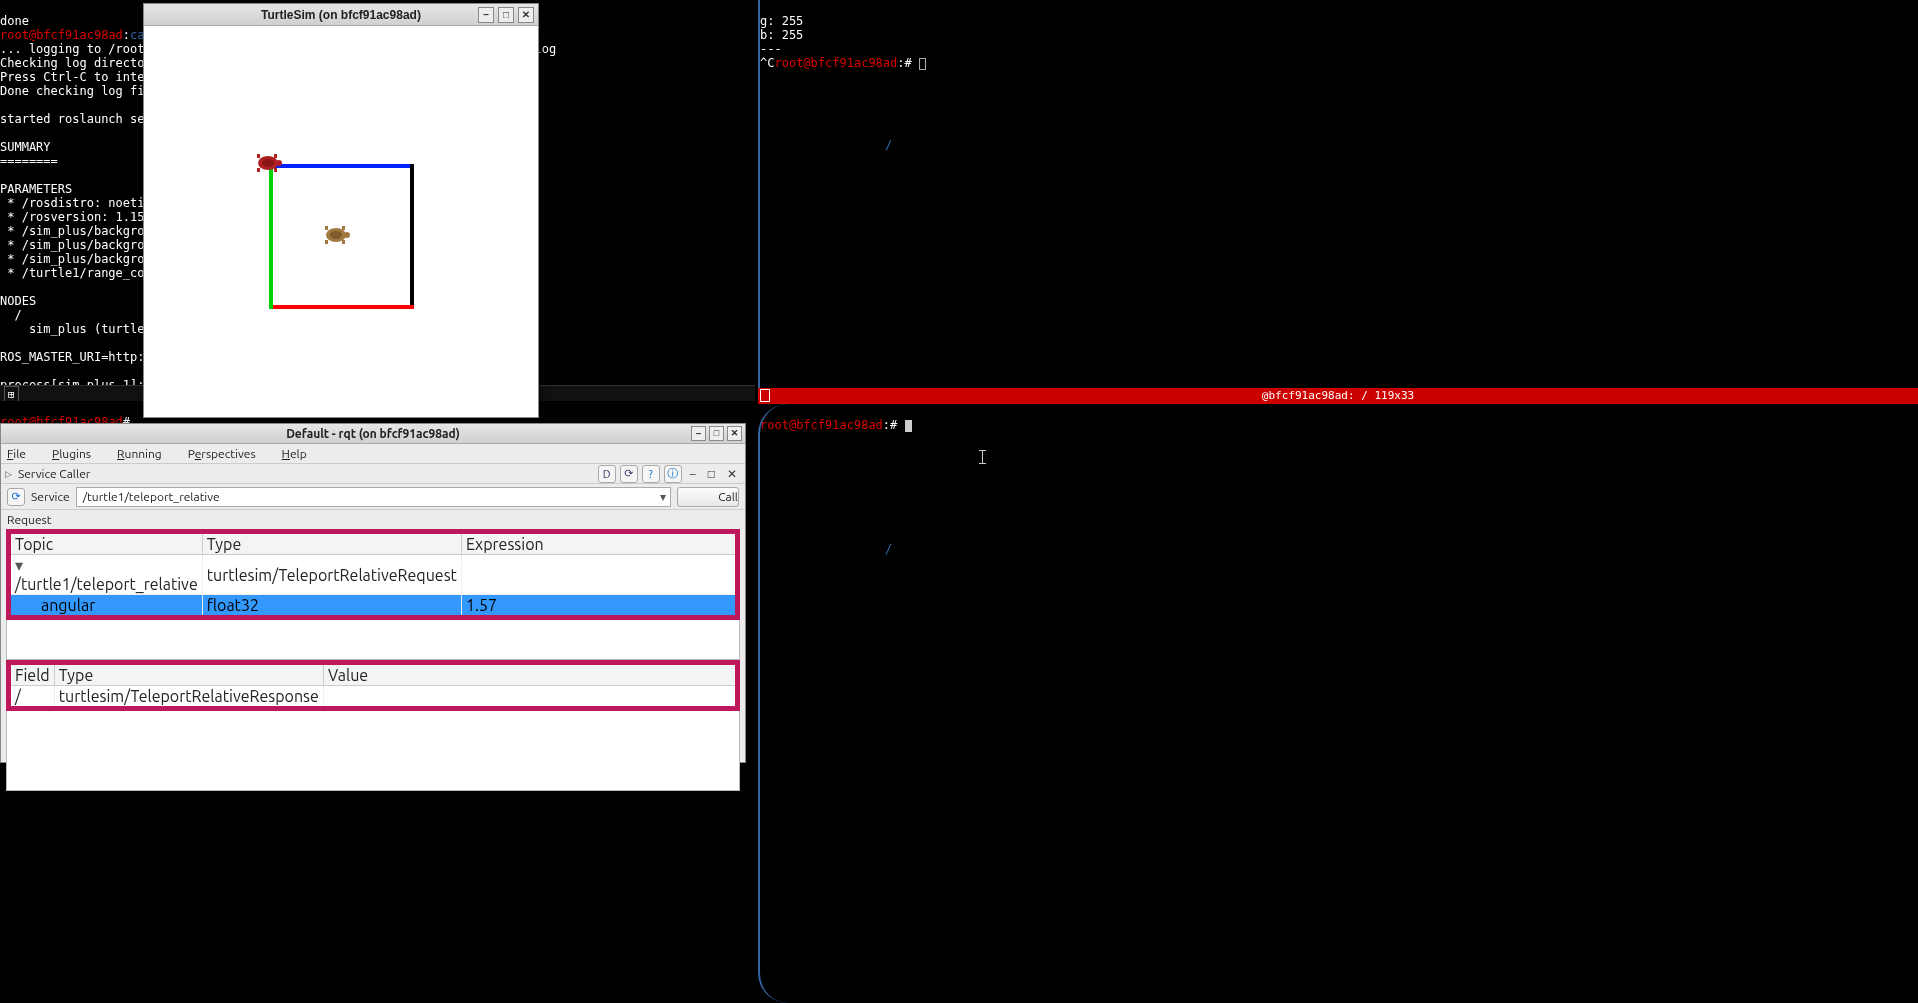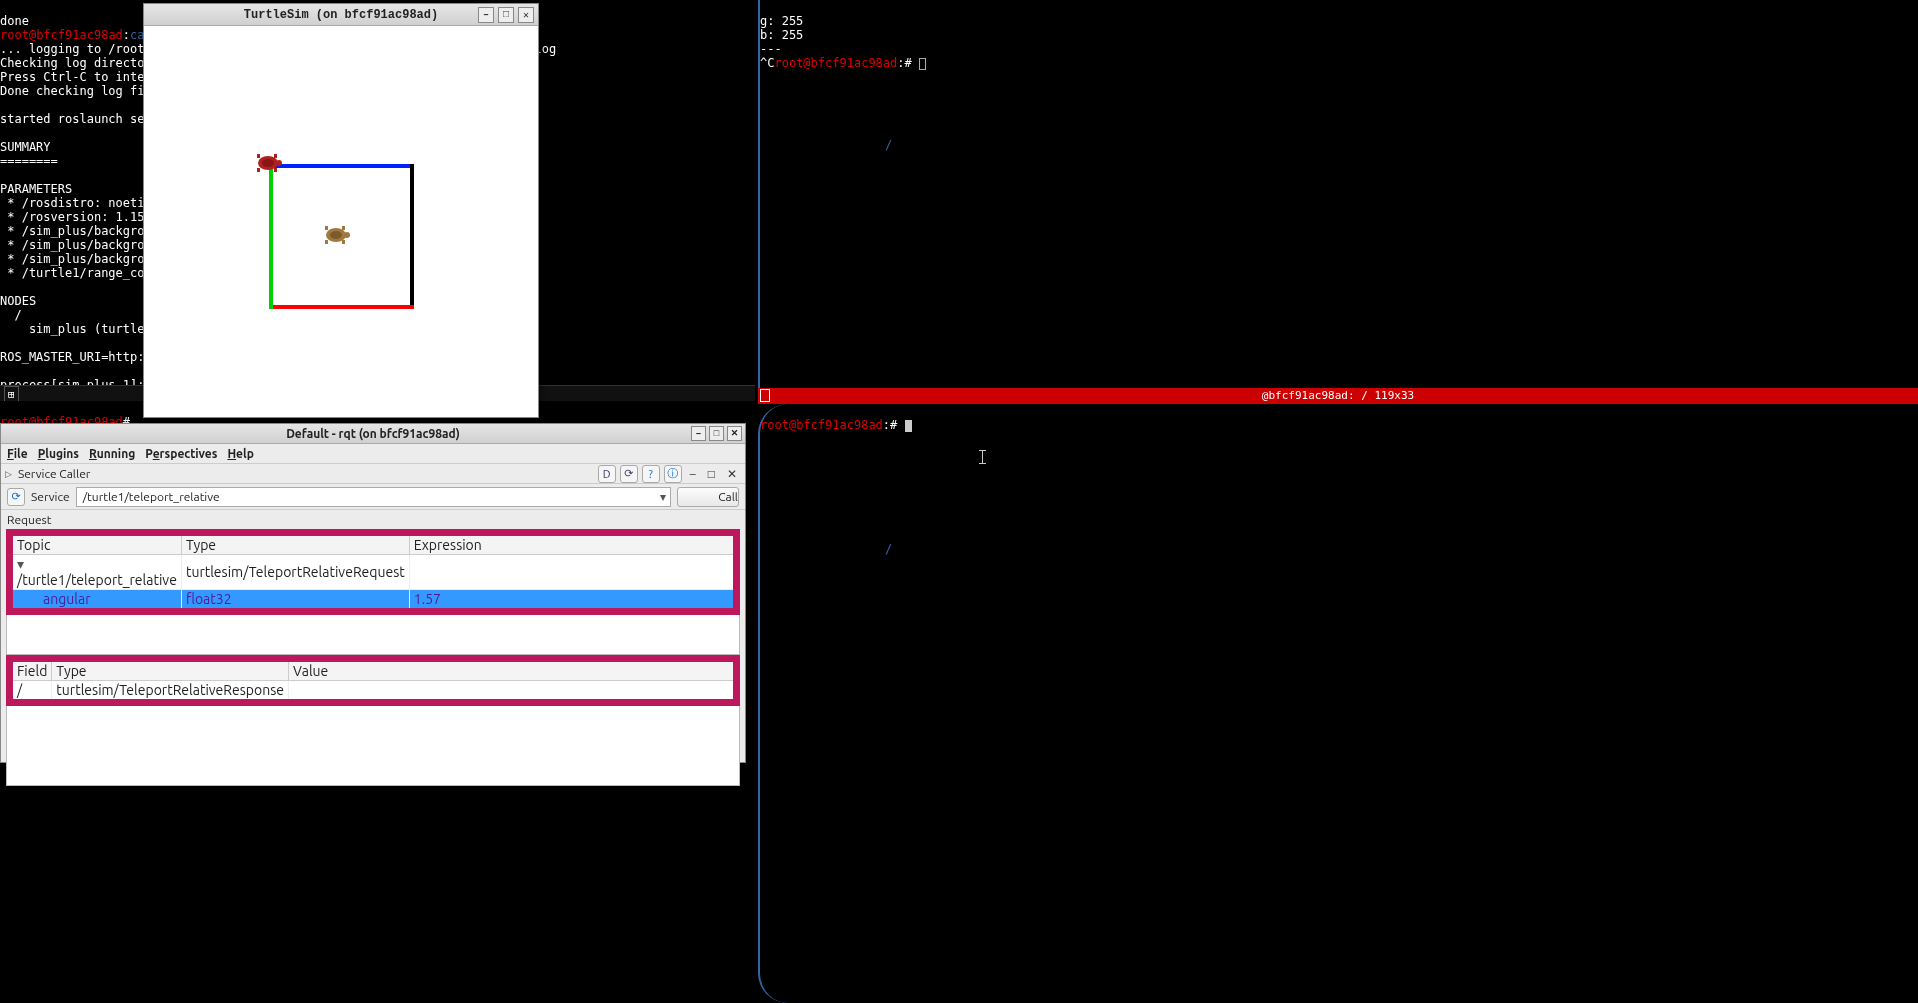--- a/index.html
+++ b/index.html
@@ -66,21 +66,21 @@
     background: #fff;
     border: 1px solid #888;
     box-shadow: 2px 2px 6px rgba(0,0,0,.6);
   }
   .turtlesim .titlebar {
     height: 22px;
     background: linear-gradient(#e6e6e6,#d0d0d0);
     border-bottom: 1px solid #aaa;
     display:flex;
     align-items:center;
-    font-family: Liberation Mono, monospace;
+    font-family: Liberation Sans, sans-serif;
     font-size: 12px;
     font-weight: bold;
     color:#222;
     padding: 0 4px;
     position:relative;
   }
   .turtlesim .titlebar .title {
     position:absolute; left:0; right:0;
     text-align:center;
   }
@@ -200,22 +200,21 @@
     width:15px;height:15px;border:1px solid #888;background:#eee;
     font-size:9px;line-height:13px;text-align:center;
   }
   .rqt .menubar{
     height:20px;
     background:#ececec;
     border-bottom:1px solid #ccc;
     display:flex;
     align-items:center;
     padding:0 6px;
-    gap:10px;
-    font-weight:bold;
+    gap:26px;
   }
   .rqt .menubar span{cursor:default;}
   .rqt .menubar span u{text-decoration:underline;}
 
   .rqt .dockheader{
     height:20px;
     border-bottom:1px solid #ccc;
     display:flex;
     align-items:center;
     padding:0 4px;
@@ -265,37 +264,37 @@
     text-align:right;line-height:18px;cursor:pointer;
   }
 
   .rqt .section-label{
     padding:3px 6px;
     background:#ececec;
   }
   .rqt table{
     width:calc(100% - 10px);
     margin:0 5px;
-    border:7px solid #be185d;
+    border:5px solid #be185d;
     border-collapse:collapse;
     background:#fff;
-    font-size:14px;
+    font-size:16px;
   }
   .rqt th{
     background:#f4f4f4;
     border:1px solid #ccc;
     text-align:left;
     padding:1px 4px;
     font-weight:normal;
   }
   .rqt td{
     border:1px solid #eee;
     padding:1px 4px;
   }
-  .rqt tr.sel td{ background:#3399ff; color:#4c1d95; }
+  .rqt tr.sel td{ background:#3399ff; color:#000000; }
   .rqt .expander{display:inline-block;width:10px;color:#555;}
   .rqt .indent1{padding-left:30px;}
   .rqt .req-extra{
     height:40px;background:#fff;border:1px solid #bbb;border-top:none;
     margin:0 5px;
   }
   .rqt .resp-extra{
     height:80px;background:#fff;border:1px solid #bbb;border-top:none;
     margin:0 5px;
   }

